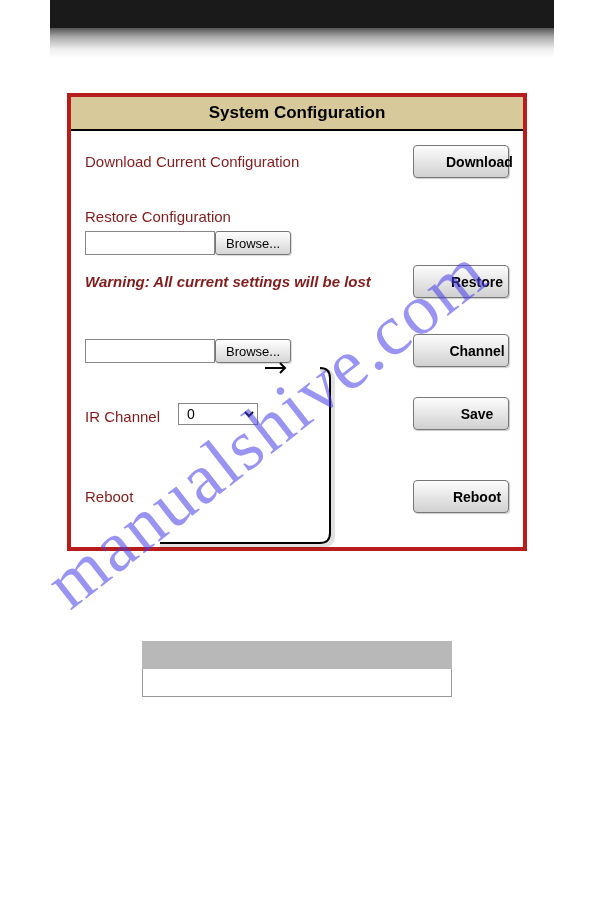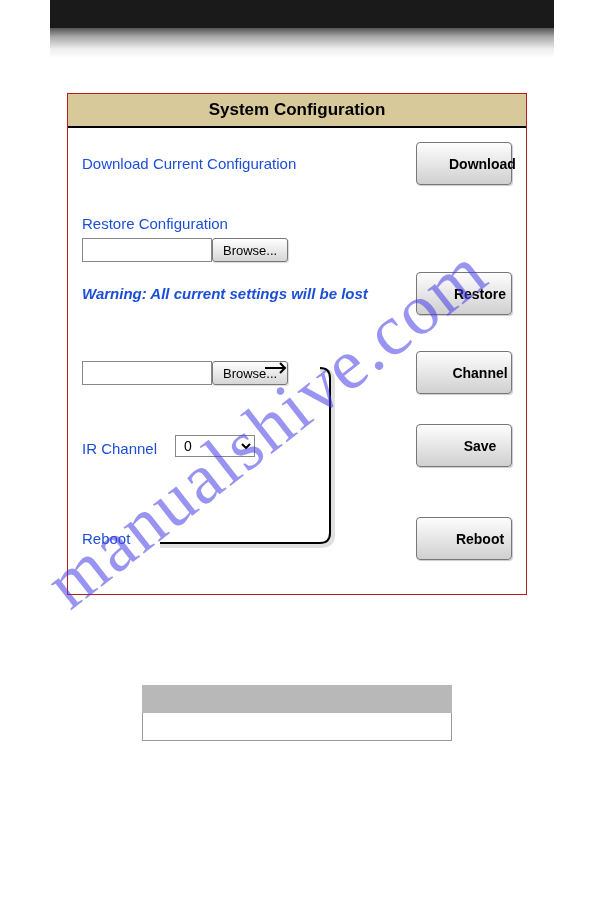--- a/index.html
+++ b/index.html
@@ -17,21 +17,21 @@
       margin: 0 40px 0 50px;
     }
     .top-gradient {
       height: 30px;
       margin: 0 40px 0 50px;
       background: linear-gradient(to bottom, #555 0%, #aaa 30%, #eee 70%, #fff 100%);
     }
     .panel {
       margin: 35px auto 0 auto;
       width: 460px;
-      border: 1px solid #b91c1c;
+      border: 4px solid #b91c1c;
     }
     .panel-header {
       background: #d8c99a;
       border-bottom: 2px solid #000;
       text-align: center;
       font-weight: bold;
       font-size: 17px;
       padding: 6px 0;
       color: #000;
     }
@@ -39,21 +39,21 @@
       padding: 14px 14px 18px 14px;
     }
     .row {
       display: flex;
       align-items: center;
       justify-content: space-between;
       margin-bottom: 10px;
     }
     .left-col { flex: 1; }
     .right-col { width: 100px; display:flex; justify-content:flex-end; }
-    .label { color: #1d4ed8; }
+    .label { color: #7f1d1d; }
     .warning { font-style: italic; font-weight: bold; }
     .file-row {
       display: flex;
       align-items: center;
       gap: 0;
       margin-top: 6px;
       margin-bottom: 10px;
     }
     .file-input {
       width: 130px;
@@ -69,21 +69,21 @@
       padding: 4px 10px;
       font-size: 13px;
       border: 1px solid #777;
       background: linear-gradient(to bottom, #fefefe, #d6d6d6);
       border-radius: 3px;
       cursor: pointer;
       box-shadow: 1px 1px 1px rgba(0,0,0,0.15);
     }
     .action-btn {
       width: 96px;
-      height: 43px;
+      height: 33px;
       font-size: 14px;
       font-weight: bold;
       border: 1px solid #777;
       background: linear-gradient(to bottom, #fdfdfd, #d0d0d0);
       border-radius: 4px;
       cursor: pointer;
       box-shadow: 1px 1px 1px rgba(0,0,0,0.2);
       padding-left: 32px;
     }
     .select-box {

